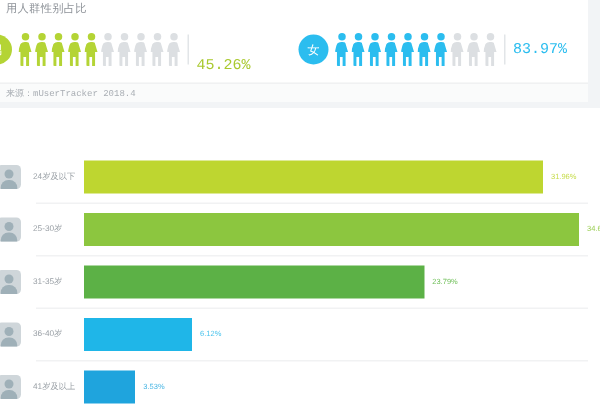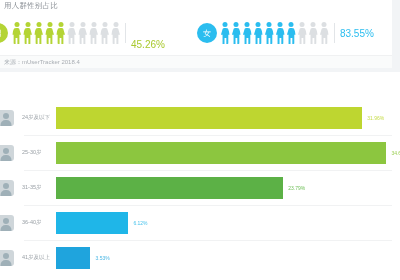--- a/index.html
+++ b/index.html
@@ -10,20 +10,21 @@
     font-family: "Liberation Sans", "DejaVu Sans", sans-serif;
   }
 
   .page { position: relative; width: 400px; height: 280px; background: #f2f4f6; }
 
   
   .panel-gender {
     position: absolute; left: 0; top: 0; width: 392px; height: 68px;
     background: #ffffff;
     overflow: hidden;
+    font-family: Liberation Mono, monospace;
   }
   .gender-title {
     position: absolute; left: 4px; top: 1px;
     font-size: 7.5px; color: #8d9298; letter-spacing: .2px;
     white-space: nowrap;
   }
   .gender-body {
     position: absolute; left: -12px; top: 20px;
     width: 412px; height: 26px;
     display: flex; align-items: center;
@@ -213,21 +214,21 @@
           <span class="person off">
               <i class="head"></i>
               <i class="body"></i>
             </span>
           <span class="person off">
               <i class="head"></i>
               <i class="body"></i>
             </span>
         </div>
         <div class="gender-sep"></div>
-        <div class="gender-pct female">83.55%</div>
+        <div class="gender-pct female">83.97%</div>
       </div>
 
     </div>
 
     <div class="source-bar">
       <div class="source-text">来源：mUserTracker 2018.4</div>
     </div>
   </div>
 
   <div class="panel-age">

